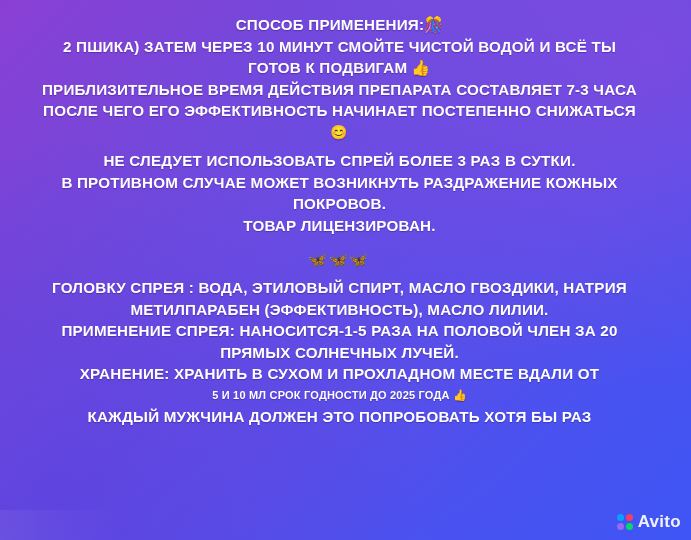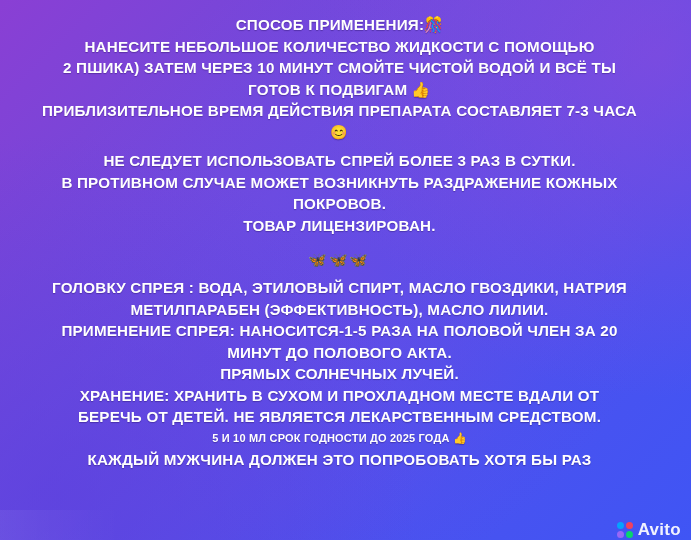--- a/index.html
+++ b/index.html
@@ -59,21 +59,21 @@
     line-height: 20px;
     letter-spacing: 2px;
   }
   .emoji {
     font-size: 14px;
   }
   
   #watermark {
     position: absolute;
     right: 10px;
-    bottom: 0;
+    bottom: 8px;
     z-index: 5;
     display: flex;
     align-items: center;
     gap: 5px;
     color: #ffffff;
     font-size: 17px;
     font-weight: bold;
     letter-spacing: 0.3px;
     opacity: 0.92;
   }
@@ -106,24 +106,24 @@
 <body>
 
 <div id="poster">
 
   <div class="corner-artifact"></div>
 
   <div class="text-stack">
 
     <div>
       <div class="line">СПОСОБ ПРИМЕНЕНИЯ:🎊</div>
-      <div class="line">НАНЕСИТЕ НЕБОЛЬШОЕ КОЛИЧЕСТВО ЖИДКОСТИ С ПОМОЩЬЮ</div>
       <div class="line">2 ПШИКА) ЗАТЕМ ЧЕРЕЗ 10 МИНУТ СМОЙТЕ ЧИСТОЙ ВОДОЙ И ВСЁ ТЫ</div>
       <div class="line">ГОТОВ К ПОДВИГАМ 👍</div>
       <div class="line">ПРИБЛИЗИТЕЛЬНОЕ ВРЕМЯ ДЕЙСТВИЯ ПРЕПАРАТА СОСТАВЛЯЕТ 7-3 ЧАСА</div>
+      <div class="line">ПОСЛЕ ЧЕГО ЕГО ЭФФЕКТИВНОСТЬ НАЧИНАЕТ ПОСТЕПЕННО СНИЖАТЬСЯ</div>
       <div class="line emoji">😊</div>
     </div>
 
     <div class="gap-sm"></div>
 
     <div>
       <div class="line">НЕ СЛЕДУЕТ ИСПОЛЬЗОВАТЬ СПРЕЙ БОЛЕЕ 3 РАЗ В СУТКИ.</div>
       <div class="line">В ПРОТИВНОМ СЛУЧАЕ МОЖЕТ ВОЗНИКНУТЬ РАЗДРАЖЕНИЕ КОЖНЫХ</div>
       <div class="line">ПОКРОВОВ.</div>
       <div class="line">ТОВАР ЛИЦЕНЗИРОВАН.</div>
@@ -132,24 +132,22 @@
     <div class="gap"></div>
 
     <div class="deco">🦋🦋🦋</div>
 
     <div class="gap-sm"></div>
 
     <div>
       <div class="line">ГОЛОВКУ СПРЕЯ  : ВОДА, ЭТИЛОВЫЙ СПИРТ, МАСЛО ГВОЗДИКИ, НАТРИЯ</div>
       <div class="line">МЕТИЛПАРАБЕН (ЭФФЕКТИВНОСТЬ), МАСЛО ЛИЛИИ.</div>
       <div class="line">ПРИМЕНЕНИЕ СПРЕЯ: НАНОСИТСЯ-1-5 РАЗА НА ПОЛОВОЙ ЧЛЕН ЗА 20</div>
-      <div class="line">МИНУТ ДО ПОЛОВОГО АКТА.</div>
       <div class="line">ПРЯМЫХ СОЛНЕЧНЫХ ЛУЧЕЙ.</div>
       <div class="line">ХРАНЕНИЕ: ХРАНИТЬ В СУХОМ И ПРОХЛАДНОМ МЕСТЕ ВДАЛИ ОТ</div>
-      <div class="line">БЕРЕЧЬ ОТ ДЕТЕЙ. НЕ ЯВЛЯЕТСЯ ЛЕКАРСТВЕННЫМ СРЕДСТВОМ.</div>
       <div class="line small">5 И 10 МЛ СРОК ГОДНОСТИ ДО 2025 ГОДА 👍</div>
       <div class="line">КАЖДЫЙ МУЖЧИНА ДОЛЖЕН ЭТО ПОПРОБОВАТЬ ХОТЯ БЫ РАЗ</div>
     </div>
 
   </div>
 
   <div id="watermark">
     <span class="dots">
       <span class="dot d1"></span>
       <span class="dot d2"></span>

